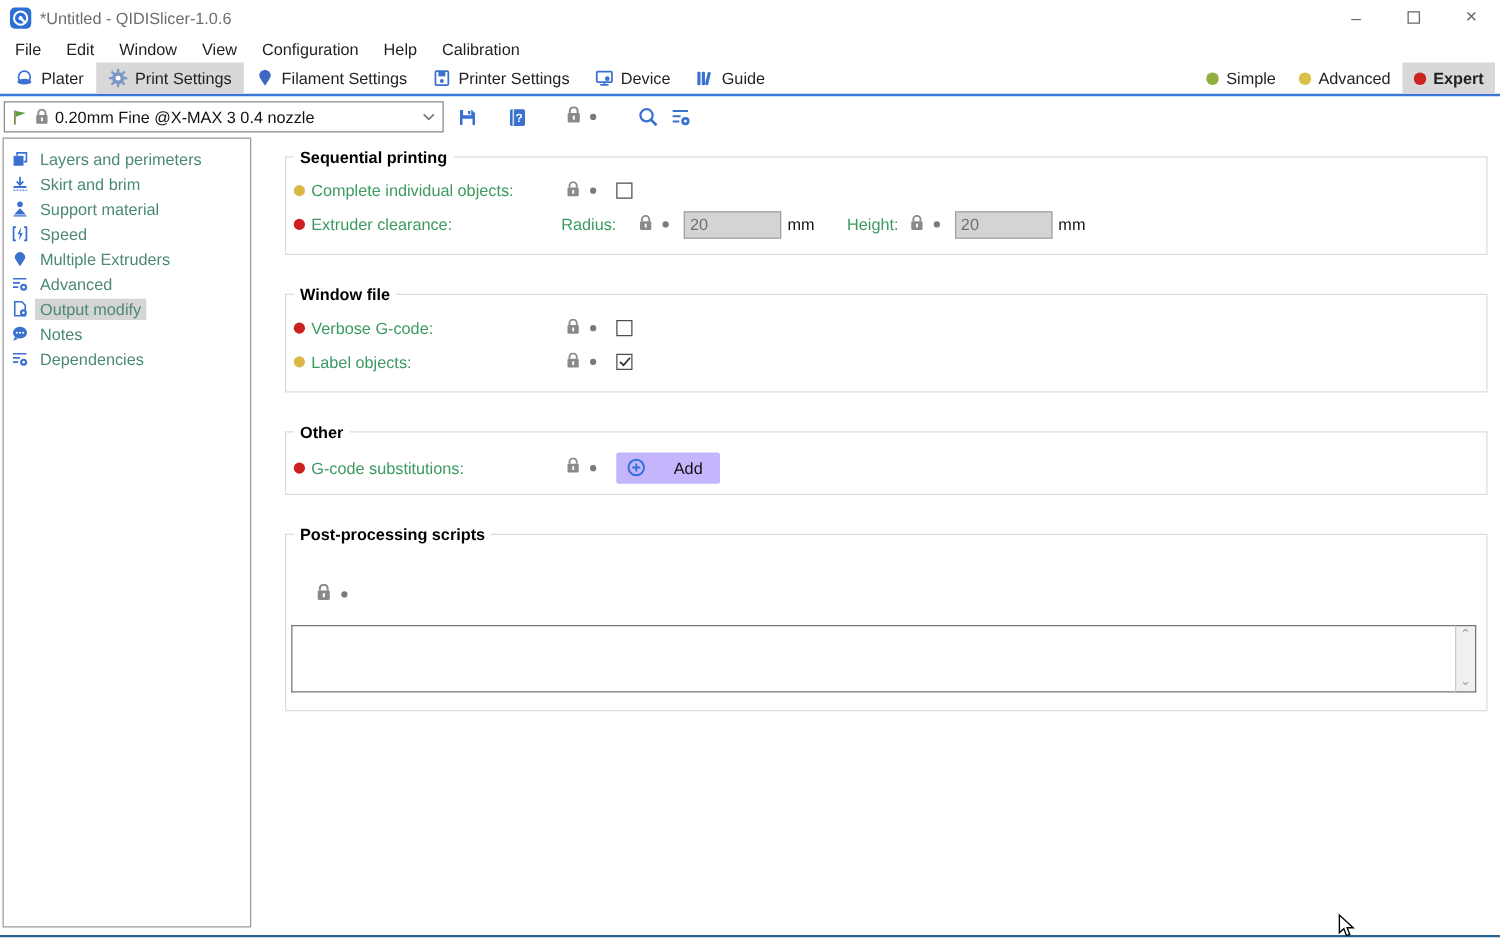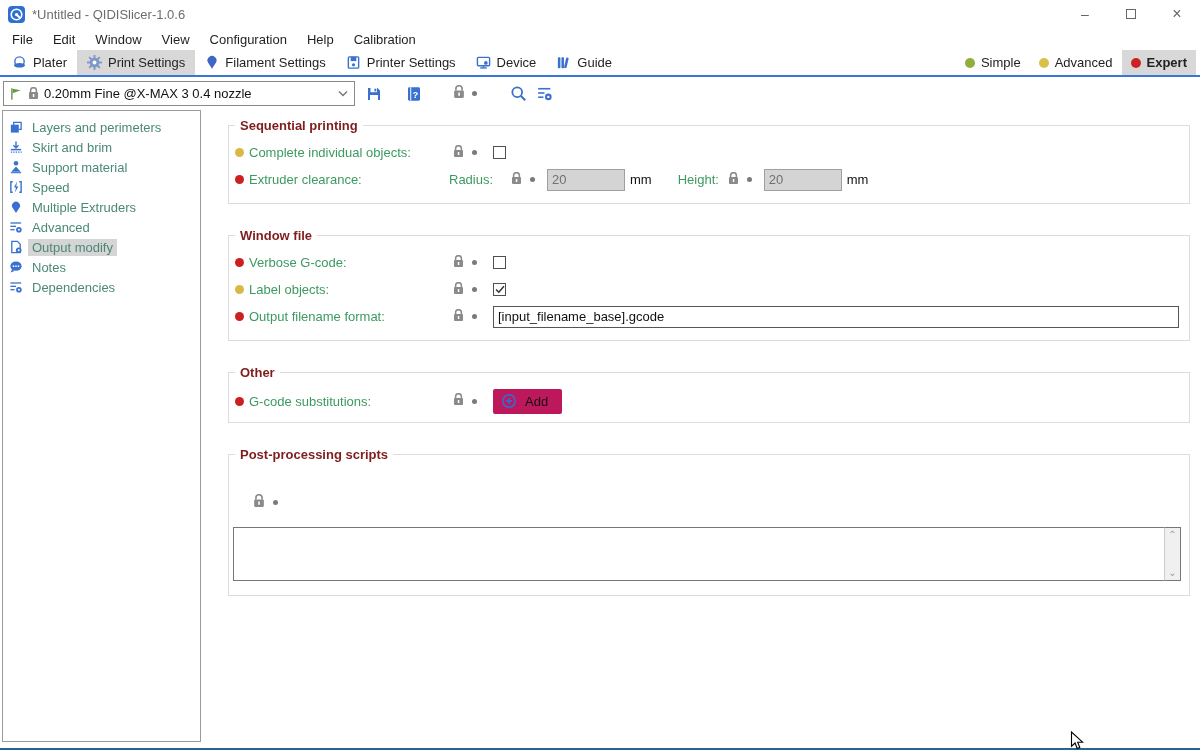--- a/index.html
+++ b/index.html
@@ -45,35 +45,35 @@
   
   .content { position:absolute; top:110px; left:0; right:0; bottom:4px; }
   .sidebar { position:absolute; left:2px; top:0; width:199px; bottom:2px; border:1px solid #9b9b9b; background:#fff; padding-top:6px; }
   .side-item { height:20px; display:flex; align-items:center; gap:5px; padding-left:6px; color:#4b8878; white-space:nowrap; }
   .side-item .lbl { padding:1px 4px; }
   .side-item.active .lbl { background:#d5d5d5; }
   .main { position:absolute; left:228px; top:0; right:10px; bottom:0; }
 
   
   fieldset { border:1px solid #dcdcdc; margin-top:8px; margin-bottom:24px; padding:6px 8px 10px 4px; }
-  legend { font-weight:bold; color:#7f1d1d; padding:0 5px; margin-left:2px; font-size:13px; }
+  legend { font-weight:bold; color:#000000; padding:0 5px; margin-left:2px; font-size:13px; }
   .row { display:flex; align-items:center; height:27px; padding-left:2px; }
   .bullet { width:9px; height:9px; border-radius:50%; display:inline-block; margin-right:5px; flex:0 0 auto; }
   .bullet-y { background:#d9b846; }
   .bullet-r { background:#cc1f1f; }
   .opt-label { color:#3c9a60; }
   .lbl-main { width:218px; display:flex; align-items:center; }
   .lbl-sub { width:62px; color:#3c9a60; flex:0 0 auto; }
   .lockcol { width:40px; display:flex; align-items:center; gap:8px; flex:0 0 auto; }
   .checkbox { width:13px; height:13px; border:1px solid #4f4f4f; background:#fff; display:inline-flex; align-items:center; justify-content:center; }
   .num-input { width:78px; height:22px; background:#d4d4d4; border:1px solid #a0a0a0; color:#707070; padding-left:4px; font-family:"Liberation Sans",sans-serif; font-size:13px; }
   .unit { margin-left:5px; color:#111; }
   .spacer24 { width:26px; flex:0 0 auto; }
   .text-input { flex:1; height:22px; border:1px solid #555; padding-left:4px; font-family:"Liberation Sans",sans-serif; font-size:13px; color:#111; margin-right:2px; }
-  .add-btn { height:25px; display:inline-flex; align-items:center; gap:8px; padding:0 14px 0 8px; background:#be185d; border:none; border-radius:2px; font-family:"Liberation Sans",sans-serif; font-size:13px; color:#111; }
+  .add-btn { height:25px; display:inline-flex; align-items:center; gap:22px; padding:0 14px 0 8px; background:#c4b5fd; border:none; border-radius:2px; font-family:"Liberation Sans",sans-serif; font-size:13px; color:#111; }
 
   .post-info { margin:16px 0 0 8px; color:#111; }
   .post-lockrow { margin:26px 0 0 20px; display:flex; align-items:center; gap:8px; }
   .script-box { margin-top:16px; display:flex; height:54px; }
   .script-area { flex:1; border:1px solid #777; border-right:none; resize:none; font-family:"Liberation Sans",sans-serif; }
   .script-scrollbar { width:17px; background:#f0f0f0; border:1px solid #777; border-left:1px solid #ccc; display:flex; flex-direction:column; justify-content:space-between; align-items:center; padding:2px 0; }
   .sb-arrow { color:#9a9aa6; font-size:10px; line-height:10px; }
 
   .cursor { position:absolute; left:1070px; top:731px; z-index:10; }
 </style>
@@ -410,35 +410,20 @@
                   <rect x="4.8" y="7" width="1.5" height="3" fill="#fff"></rect>
                 </svg></span>
             <span class="rdot"></span>
           </span>
           <span class="checkbox">
             <svg width="10" height="9" viewBox="0 0 10 9">
                 <polyline points="1,4.5 3.8,7.2 9,1.2" fill="none" stroke="#333" stroke-width="1.5"></polyline>
               </svg>
           </span>
         </div>
-        <div class="row">
-          <span class="lbl-main">
-            <span class="bullet bullet-r"></span>
-            <span class="opt-label">Output filename format:</span>
-          </span>
-          <span class="lockcol">
-            <span><svg width="11" height="13" viewBox="0 0 11 13">
-                  <path d="M2.6 5V3.6a2.9 2.9 0 0 1 5.8 0V5" fill="none" stroke="#8a8a8a" stroke-width="1.5"></path>
-                  <rect x="1" y="5" width="9" height="7" rx="1" fill="#8a8a8a"></rect>
-                  <rect x="4.8" y="7" width="1.5" height="3" fill="#fff"></rect>
-                </svg></span>
-            <span class="rdot"></span>
-          </span>
-          <input class="text-input" value="[input_filename_base].gcode" style="">
-        </div>
       </fieldset>
 
       <fieldset style="padding-bottom:6px">
         <legend>Other</legend>
         <div class="row" style="height:30px">
           <span class="lbl-main">
             <span class="bullet bullet-r"></span>
             <span class="opt-label">G-code substitutions:</span>
           </span>
           <span class="lockcol">

